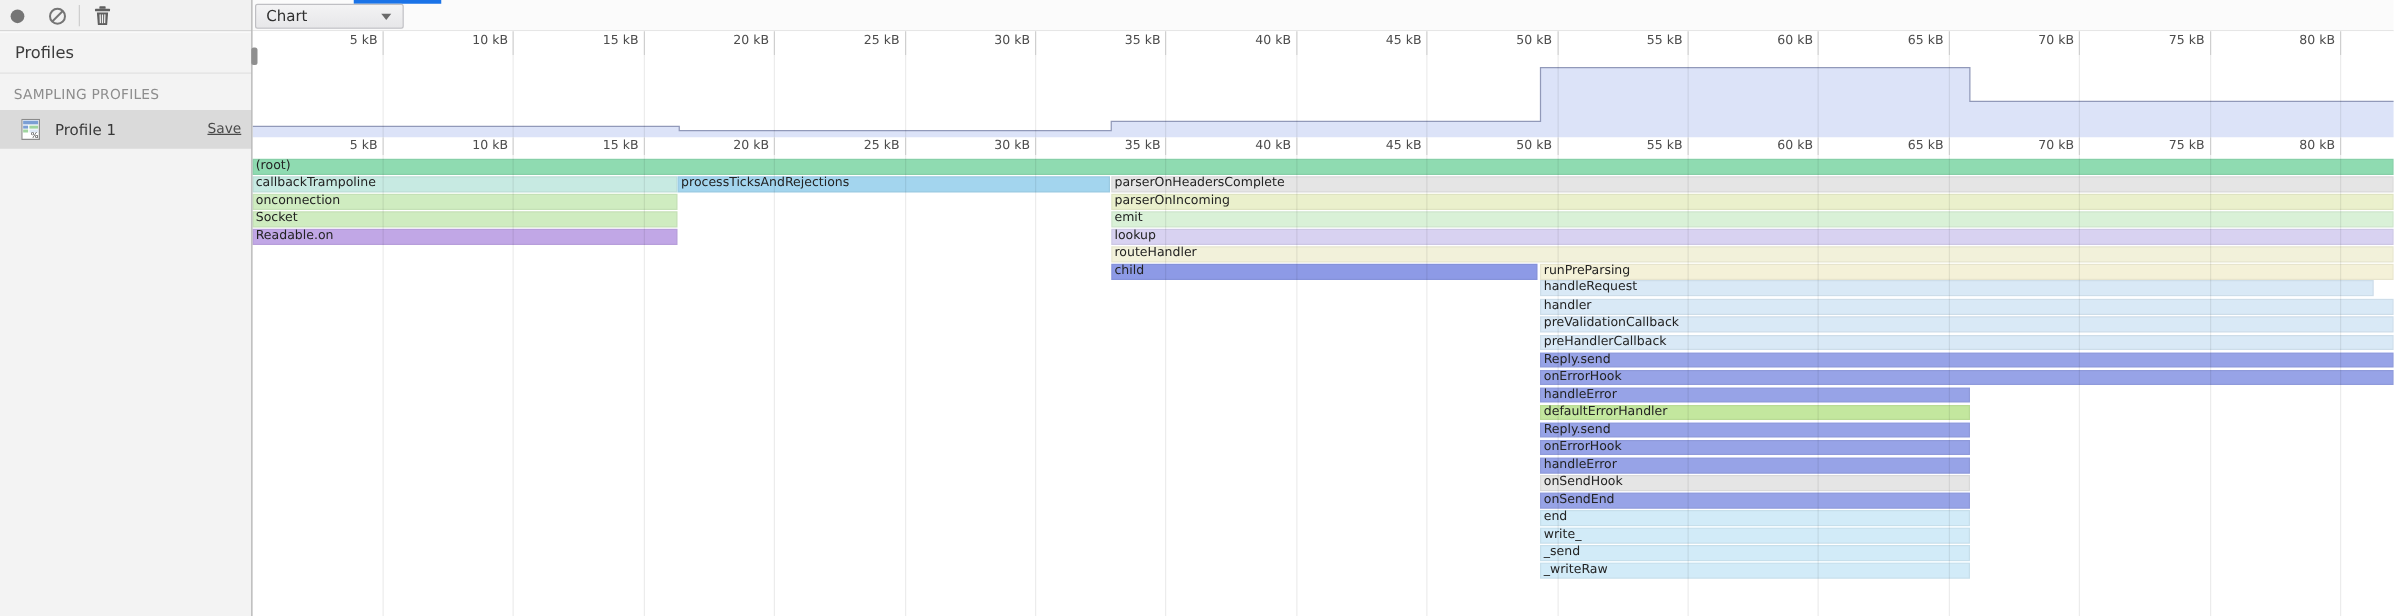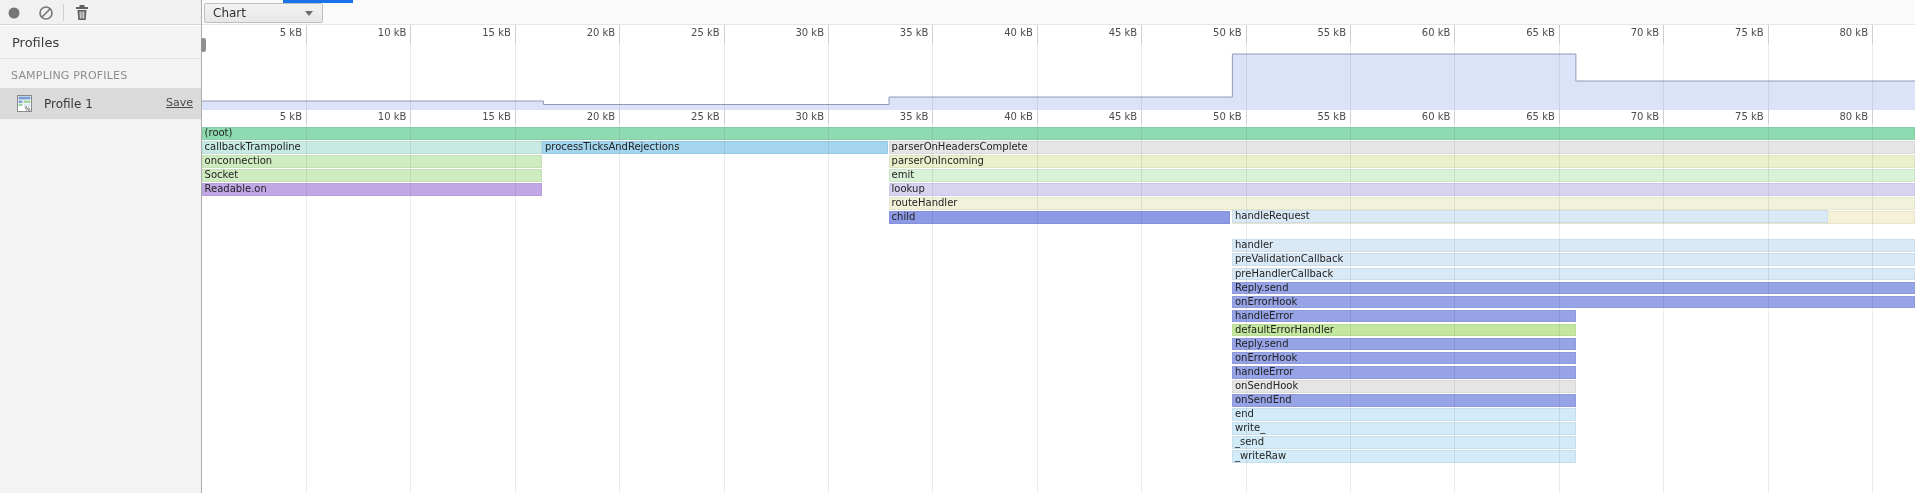--- a/index.html
+++ b/index.html
@@ -221,21 +221,21 @@
     <div class="flame-bar" style="left: 888.6px; width: 1026.4px; top: 141.1px; background: #e5e5e5;">parserOnHeadersComplete</div>
     <div class="flame-bar" style="left: 201.6px; width: 340.3px; top: 155.1px; background: rgb(207, 236, 192);">onconnection</div>
     <div class="flame-bar" style="left: 888.6px; width: 1026.4px; top: 155.1px; background: rgb(234, 240, 204);">parserOnIncoming</div>
     <div class="flame-bar" style="left: 201.6px; width: 340.3px; top: 169.2px; background: rgb(207, 236, 192);">Socket</div>
     <div class="flame-bar" style="left: 888.6px; width: 1026.4px; top: 169.2px; background: rgb(217, 241, 215);">emit</div>
     <div class="flame-bar" style="left: 201.6px; width: 340.3px; top: 183.2px; background: rgb(193, 167, 230);">Readable.on</div>
     <div class="flame-bar" style="left: 888.6px; width: 1026.4px; top: 183.2px; background: rgb(216, 210, 241);">lookup</div>
     <div class="flame-bar" style="left: 888.6px; width: 1026.4px; top: 197.3px; background: rgb(242, 241, 218);">routeHandler</div>
     <div class="flame-bar" style="left: 1232px; width: 683px; top: 211.3px; background: rgb(244, 241, 216);">runPreParsing</div>
     <div class="flame-bar dots" style="left: 888.6px; width: 341.4px; top: 211.3px; background: rgb(141, 154, 230);">child</div>
-    <div class="flame-bar" style="left: 1232px; width: 596px; top: 210px; background: rgb(217, 233, 246);">handleRequest</div>
+    <div class="flame-bar" style="left: 1232px; width: 667px; top: 224px; background: rgb(217, 233, 246);">handleRequest</div>
     <div class="flame-bar" style="left: 1232px; width: 683px; top: 239.4px; background: rgb(217, 233, 246);">handler</div>
     <div class="flame-bar" style="left: 1232px; width: 683px; top: 253.4px; background: rgb(217, 233, 246);">preValidationCallback</div>
     <div class="flame-bar" style="left: 1232px; width: 683px; top: 267.5px; background: rgb(217, 233, 246);">preHandlerCallback</div>
     <div class="flame-bar" style="left: 1232px; width: 683px; top: 281.6px; background: rgb(151, 163, 231);">Reply.send</div>
     <div class="flame-bar" style="left: 1232px; width: 683px; top: 295.6px; background: rgb(151, 163, 231);">onErrorHook</div>
     <div class="flame-bar" style="left: 1232px; width: 343.5px; top: 309.6px; background: rgb(151, 163, 231);">handleError</div>
     <div class="flame-bar" style="left: 1232px; width: 343.5px; top: 323.7px; background: rgb(195, 231, 158);">defaultErrorHandler</div>
     <div class="flame-bar" style="left: 1232px; width: 343.5px; top: 337.8px; background: rgb(151, 163, 231);">Reply.send</div>
     <div class="flame-bar" style="left: 1232px; width: 343.5px; top: 351.8px; background: rgb(151, 163, 231);">onErrorHook</div>
     <div class="flame-bar" style="left: 1232px; width: 343.5px; top: 365.9px; background: rgb(151, 163, 231);">handleError</div>

